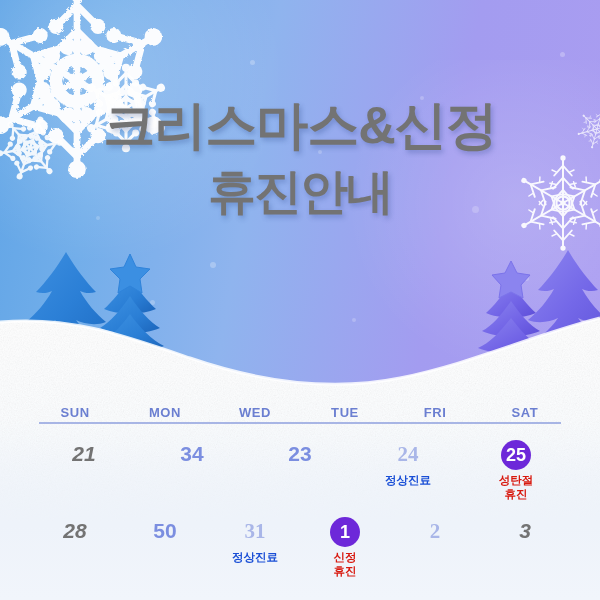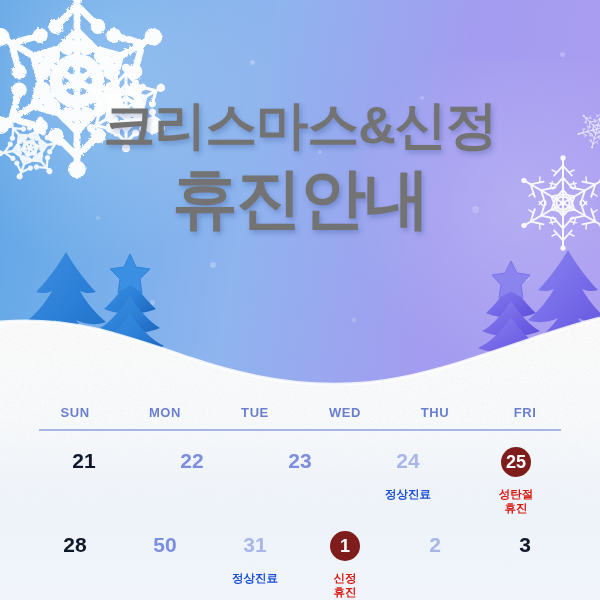--- a/index.html
+++ b/index.html
@@ -69,50 +69,50 @@
   }
 
   
   .headline{
     position:absolute;left:0;top:96px;width:600px;text-align:center;
     color:#737373;font-weight:bold;
     text-shadow:2px 3px 5px rgba(40,70,140,.30);
     letter-spacing:-1px;
   }
   .line1{font-size:52px;line-height:58px;}
-  .line2{font-size:66px;line-height:72px;margin-top:8px;letter-spacing:-2px;}
+  .line2{font-size:48px;line-height:72px;margin-top:2px;letter-spacing:-2px;}
 
   
   .calendar{position:absolute;left:0;top:405px;width:600px;}
   .cal-row{display:flex;width:540px;margin:0 auto;}
   .cal-cell{flex:1;text-align:center;}
   .dow{
     font-size:13px;font-weight:bold;color:#6b7fd1;letter-spacing:.6px;
-    padding-bottom:9px;
+    padding-bottom:2px;
   }
   .divider{
     width:522px;height:1.5px;margin:0 auto;
     background:#8e9fdd;opacity:.75;
   }
   .week{margin-top:17px;}
   .daynum{
     font-size:21px;font-weight:bold;line-height:26px;height:26px;
   }
-  .d-red{color:#0f172a;}
+  .d-red{color:#737373;font-style:italic;}
   .d-blue{color:#7b8ee0;}
-  .d-blue-dim{color:#a9b6e8;}
+  .d-blue-dim{color:#a9b6e8;font-family:Liberation Serif, serif;}
   .circle{
     width:30px;height:30px;border-radius:50%;
-    background:#7f1d1d;color:#fff;
+    background:#6d28d9;color:#fff;
     display:inline-flex;align-items:center;justify-content:center;
     font-size:18px;font-weight:bold;line-height:1;
     margin-top:-2px;
   }
   .note{
-    font-size:11.5px;font-weight:bold;line-height:14px;margin-top:13px;
+    font-size:11.5px;font-weight:bold;line-height:14px;margin-top:6px;
   }
   .n-blue{color:#1a4fd6;}
   .n-red{color:#d8190f;}
   .note-2{white-space:pre-line;}
 </style>
 </head>
 <body>
 
 <div class="poster">
 
@@ -321,33 +321,33 @@
 
   <div class="headline">
     <div class="line1">크리스마스&amp;신정</div>
     <div class="line2">휴진안내</div>
   </div>
 
   <div class="calendar">
     <div class="cal-row" id="dow-row">
         <div class="cal-cell dow">SUN</div>
         <div class="cal-cell dow">MON</div>
+        <div class="cal-cell dow">WED</div>
         <div class="cal-cell dow">TUE</div>
-        <div class="cal-cell dow">WED</div>
-        <div class="cal-cell dow">THU</div>
         <div class="cal-cell dow">FRI</div>
+        <div class="cal-cell dow">SAT</div>
       </div>
     <div class="divider"></div>
     <div id="weeks">
         <div class="cal-row week">
           <div class="cal-cell">
             <div class="daynum d-red">21</div>
           </div>
           <div class="cal-cell">
-            <div class="daynum d-blue">22</div>
+            <div class="daynum d-blue">34</div>
           </div>
           <div class="cal-cell">
             <div class="daynum d-blue">23</div>
           </div>
           <div class="cal-cell">
             <div class="daynum d-blue-dim">24</div>
             <div class="note note-2 n-blue">정상진료</div>
           </div>
           <div class="cal-cell">
             <div class="daynum"><span class="circle">25</span></div>

